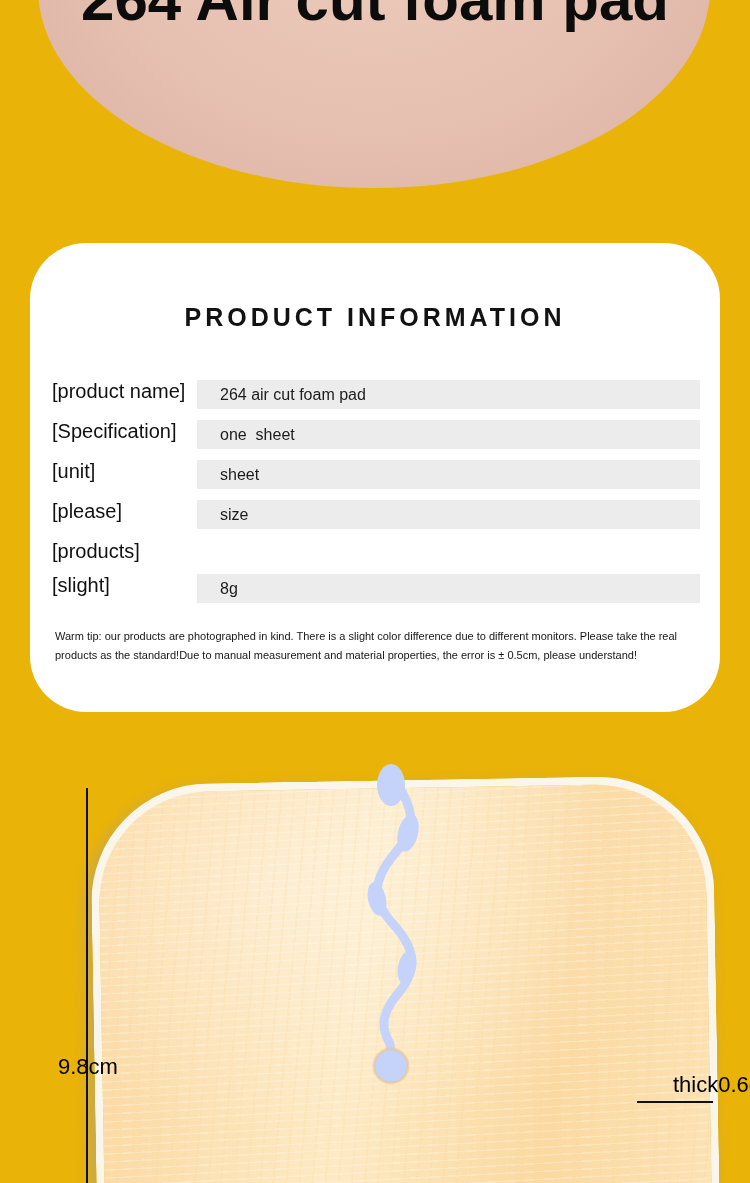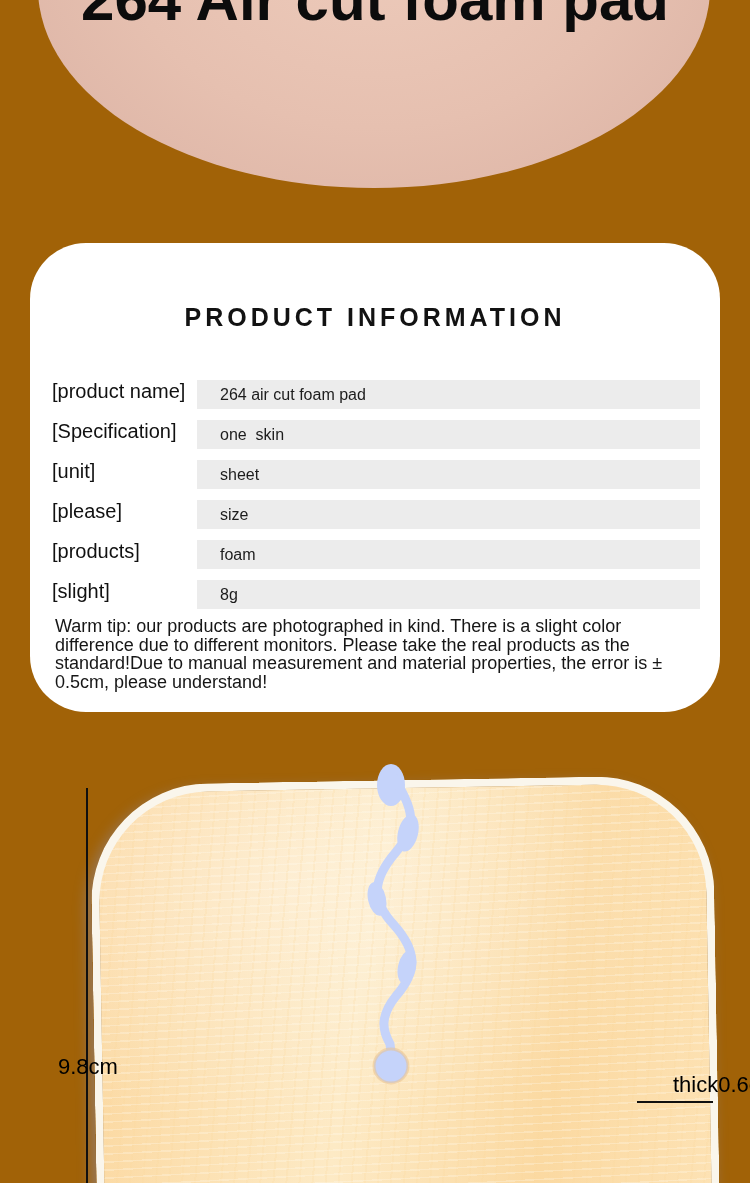--- a/index.html
+++ b/index.html
@@ -1,33 +1,33 @@
 <!DOCTYPE html>
 <html><head>
 <meta charset="utf-8">
 <style>
   html,body{margin:0;padding:0;}
   body{width:750px;height:1183px;font-family:"Liberation Sans",sans-serif;}
-  .page{position:relative;width:750px;height:1183px;background:#a16207;overflow:hidden;}
+  .page{position:relative;width:750px;height:1183px;background:#eab308;overflow:hidden;}
 
   
   .skin-blob{position:absolute;left:38px;top:-212px;width:672px;height:400px;border-radius:50%;
     background:radial-gradient(ellipse at 50% 32%, #eeccbc 0%, #e6c0b0 55%, #dab1a3 100%);}
   .hero-title{position:absolute;top:-30px;left:0;width:750px;text-align:center;
     font-size:60px;line-height:60px;font-weight:700;color:#0c0c0c;white-space:nowrap;}
 
   
   .card{position:absolute;left:30px;top:243px;width:690px;height:469px;background:#ffffff;border-radius:56px;}
   .card-heading{padding-top:60px;text-align:center;font-size:25px;font-weight:700;letter-spacing:4px;color:#121212;}
   .spec-table{position:absolute;left:0;top:137px;width:690px;}
   .spec-row{display:flex;align-items:flex-start;margin-bottom:11px;padding-left:22px;}
   .spec-label{flex:0 0 145px;font-size:20px;color:#111;}
   .spec-bar{width:503px;height:29px;background:#ececec;display:flex;align-items:center;}
   .spec-value{padding-left:23px;font-size:16px;color:#1c1c1c;white-space:pre-wrap;}
-  .warm-tip{position:absolute;left:25px;top:374px;width:648px;font-size:18px;line-height:18.5px;color:#161616;}
+  .warm-tip{position:absolute;left:25px;top:384px;width:648px;font-size:11px;line-height:18.5px;color:#161616;}
 
   
   .pad{position:absolute;left:94px;top:780px;width:607px;height:520px;
     border:8px solid #faf6ec;border-bottom:none;border-radius:118px 118px 0 0;
     transform:rotate(-1deg);transform-origin:50% 50%;
     box-shadow:-5px 6px 14px rgba(140,150,200,0.45);
     background:
       repeating-linear-gradient(178deg, rgba(255,252,242,0.28) 0 1.5px, rgba(255,255,255,0) 1.5px 8px),
       repeating-linear-gradient(96deg, rgba(250,215,155,0.20) 0 2px, rgba(255,255,255,0) 2px 13px),
       radial-gradient(120% 80% at 30% 18%, rgba(255,255,255,0.38), rgba(255,255,255,0) 60%),
@@ -52,40 +52,37 @@
     <div class="spec-table">
       <div class="spec-row">
         <div class="spec-label">[product name]</div>
         <div class="spec-bar">
           <span class="spec-value">264 air cut foam pad</span>
         </div>
       </div>
       <div class="spec-row">
         <div class="spec-label">[Specification]</div>
         <div class="spec-bar">
-          <span class="spec-value">one  skin</span>
+          <span class="spec-value">one  sheet</span>
         </div>
       </div>
       <div class="spec-row">
         <div class="spec-label">[unit]</div>
         <div class="spec-bar">
           <span class="spec-value">sheet</span>
         </div>
       </div>
       <div class="spec-row">
         <div class="spec-label">[please]</div>
         <div class="spec-bar">
           <span class="spec-value">size</span>
         </div>
       </div>
       <div class="spec-row">
         <div class="spec-label">[products]</div>
-        <div class="spec-bar">
-          <span class="spec-value">foam</span>
-        </div>
       </div>
       <div class="spec-row">
         <div class="spec-label">[slight]</div>
         <div class="spec-bar">
           <span class="spec-value">8g</span>
         </div>
       </div>
     </div>
 
     <div class="warm-tip">Warm tip: our products are photographed in kind. There is a slight color difference due to different monitors. Please take the real products as the standard!Due to manual measurement and material properties, the error is ± 0.5cm, please understand!</div>

